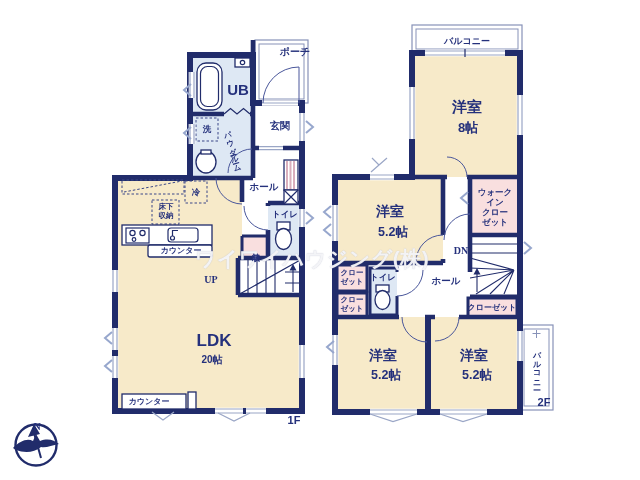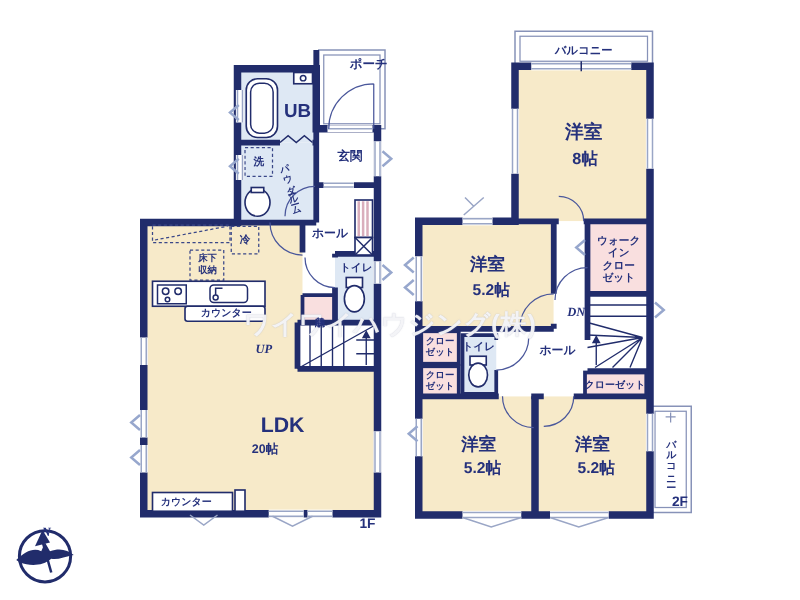--- a/index.html
+++ b/index.html
@@ -28,21 +28,21 @@
   .stripe{stroke:#d9aebc;stroke-width:2;fill:none;}
   
   .lbl{
     position:absolute;transform:translate(-50%,-50%);
     color:#25317c;font-weight:bold;white-space:nowrap;line-height:1;
   }
   .lbl.v{writing-mode:vertical-rl;text-orientation:upright;line-height:1;}
   .lbl.rot{writing-mode:vertical-rl;text-orientation:upright;transform:translate(-50%,-50%) rotate(-16deg);}
   .lbl.ml{line-height:1.18;text-align:center;}
   .lbl.ml span{display:block;}
-  .lbl.serif{font-family:"Liberation Serif","DejaVu Serif",serif;font-style:italic;}
+  .lbl.serif{font-family:"Liberation Serif","DejaVu Serif",serif;}
   .watermark{
     position:absolute;transform:translate(-50%,-50%);
     font-size:21px;font-weight:bold;letter-spacing:0.5px;white-space:nowrap;
     color:rgba(247,247,250,0.92);
     text-shadow:0 0 1px rgba(158,164,188,0.65);
     margin-top:16px;
   }
 </style>
 </head>
 <body>
@@ -255,21 +255,21 @@
   <div class="lbl" style="left:196px;top:192px;font-size:8.5px">冷</div>
   <div class="lbl ml" style="left:166px;top:212px;font-size:7.5px">
     <span>床下</span>
     <span>収納</span>
   </div>
   <div class="lbl" style="left:264px;top:187px;font-size:9.5px">ホール</div>
   <div class="lbl" style="left:285px;top:214px;font-size:8.5px">トイレ</div>
   <div class="lbl v" style="left:255px;top:247px;font-size:8px">収納</div>
   <div class="lbl serif" style="left:211px;top:280px;font-size:10px">UP</div>
   <div class="lbl" style="left:181px;top:251px;font-size:8px">カウンター</div>
-  <div class="lbl" style="left:226px;top:340px;font-size:17px">LDK</div>
+  <div class="lbl" style="left:214px;top:340px;font-size:17px">LDK</div>
   <div class="lbl" style="left:212px;top:360px;font-size:10px">20帖</div>
   <div class="lbl" style="left:149px;top:402px;font-size:8px">カウンター</div>
   <div class="lbl" style="left:294px;top:420px;font-size:11px">1F</div>
 
   <div class="lbl" style="left:467px;top:41px;font-size:9px">バルコニー</div>
   <div class="lbl" style="left:467px;top:106px;font-size:15px">洋室</div>
   <div class="lbl" style="left:468px;top:127px;font-size:13px">8帖</div>
   <div class="lbl" style="left:390px;top:211px;font-size:14px">洋室</div>
   <div class="lbl" style="left:393px;top:232px;font-size:12.5px">5.2帖</div>
   <div class="lbl ml" style="left:495px;top:207px;font-size:8.5px">

